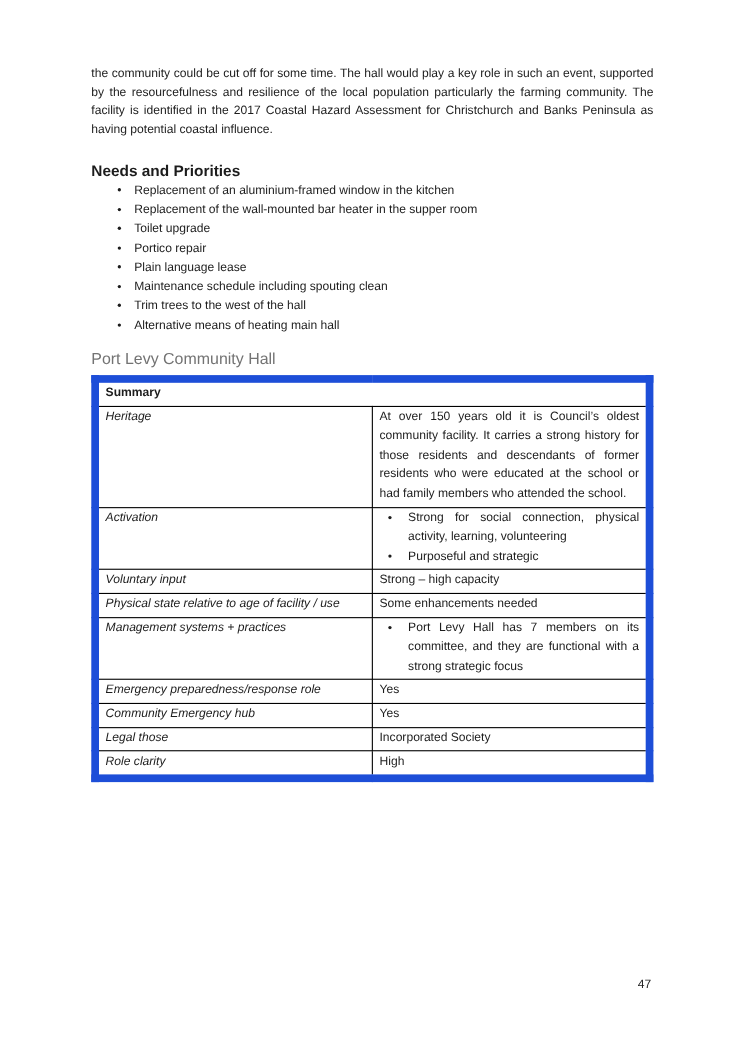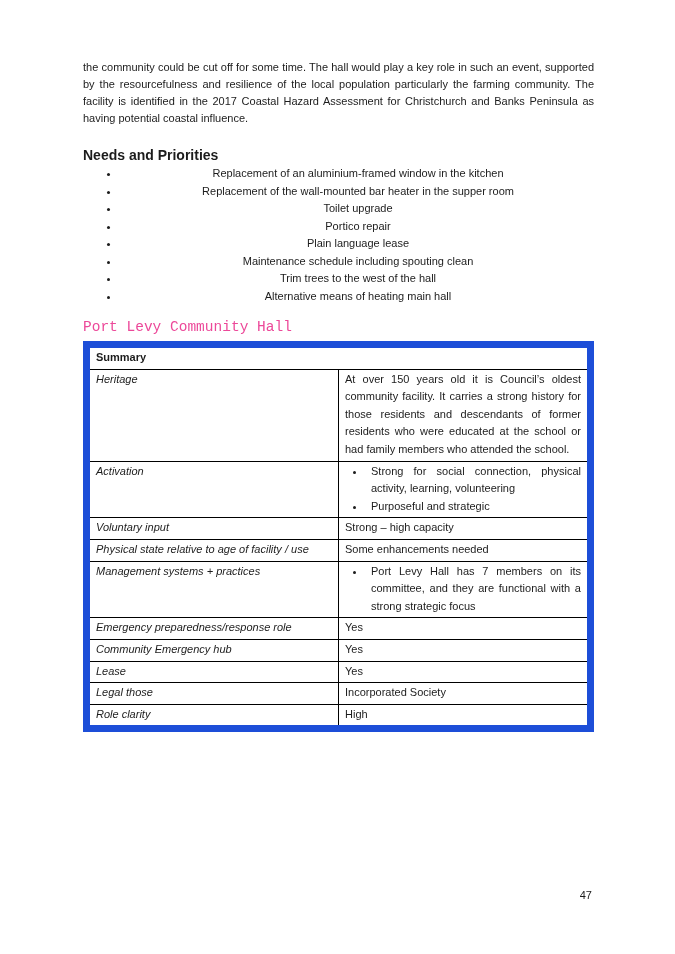--- a/index.html
+++ b/index.html
@@ -33,21 +33,20 @@
   }
   .needs-list {
     margin: 1px 0 0 0;
     padding: 0 0 0 37px;
     list-style: disc;
     font-size: 11px;
   }
   .needs-list li {
     line-height: 17.5px;
     padding-left: 2px;
-    text-align: center;
   }
   .section-heading {
     margin: 13px 0 5px 0;
     font-size: 14.5px;
     font-weight: 400;
     line-height: 18px;
   }
   .summary-table {
     width: 511px;
     border-collapse: collapse;
@@ -107,21 +106,21 @@
         <li>Replacement of an aluminium-framed window in the kitchen</li>
         <li>Replacement of the wall-mounted bar heater in the supper room</li>
         <li>Toilet upgrade</li>
         <li>Portico repair</li>
         <li>Plain language lease</li>
         <li>Maintenance schedule including spouting clean</li>
         <li>Trim trees to the west of the hall</li>
         <li>Alternative means of heating main hall</li>
       </ul>
 
-    <h2 class="section-heading" style="color: #ec4899; font-family: Liberation Mono, monospace;">Port Levy Community Hall</h2>
+    <h2 class="section-heading" style="color: #737373;">Port Levy Community Hall</h2>
 
     <table class="summary-table">
       <tbody>
           <tr>
             <td colspan="2" class="header-cell">Summary</td>
           </tr>
           <tr>
             <td class="label-cell">Heritage</td>
             <td class="value-cell">At over 150 years old it is Council’s oldest community facility. It carries a strong history for those residents and descendants of former residents who were educated at the school or had family members who attended the school.</td>
           </tr>
@@ -152,24 +151,20 @@
           </tr>
           <tr>
             <td class="label-cell">Emergency preparedness/response role</td>
             <td class="value-cell">Yes</td>
           </tr>
           <tr>
             <td class="label-cell">Community Emergency hub</td>
             <td class="value-cell">Yes</td>
           </tr>
           <tr>
-            <td class="label-cell">Lease</td>
-            <td class="value-cell">Yes</td>
-          </tr>
-          <tr>
             <td class="label-cell">Legal those</td>
             <td class="value-cell">Incorporated Society</td>
           </tr>
           <tr>
             <td class="label-cell">Role clarity</td>
             <td class="value-cell">High</td>
           </tr>
         </tbody>
     </table>
 

